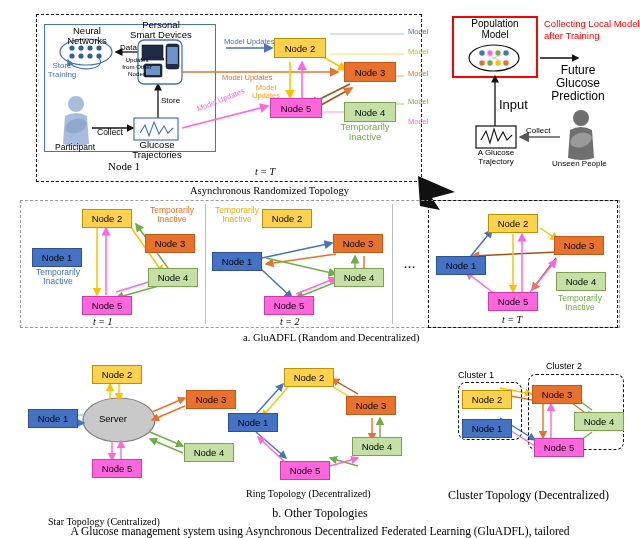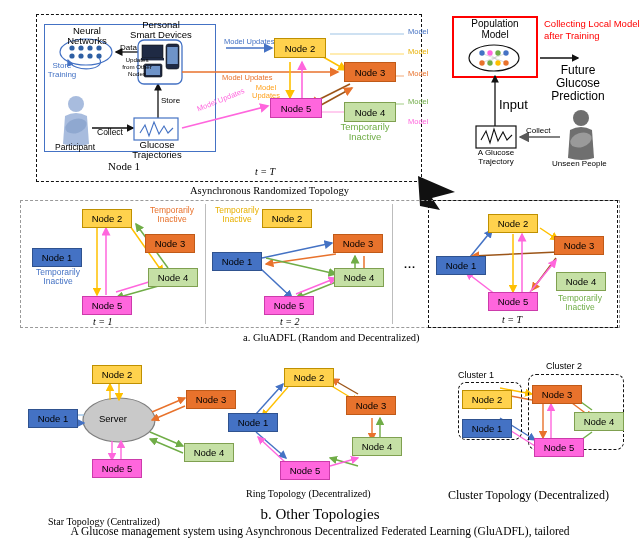--- a/index.html
+++ b/index.html
@@ -434,16 +434,16 @@
     <span>Node 3</span>
   </div>
 <div class="box n4" style="left:574px;top:412px;width:50px;height:19px;">
     <span>Node 4</span>
   </div>
 <div class="box n5" style="left:534px;top:438px;width:50px;height:19px;">
     <span>Node 5</span>
   </div>
 <div class="ttl" style="left:448px;top:488px;font-size:12px;"><span>Cluster Topology (Decentralized)</span></div>
 
-<div class="cap" style="top:506px;font-size:15px;">
+<div class="cap" style="top:506px;font-size:12px;">
   <span>b. Other Topologies</span></div>
 <div class="cap" style="top:525px;font-size:11.5px;">
   <span>A Glucose management system using Asynchronous Decentralized Federated Learning (GluADFL), tailored</span></div>
 
 </body></html>

